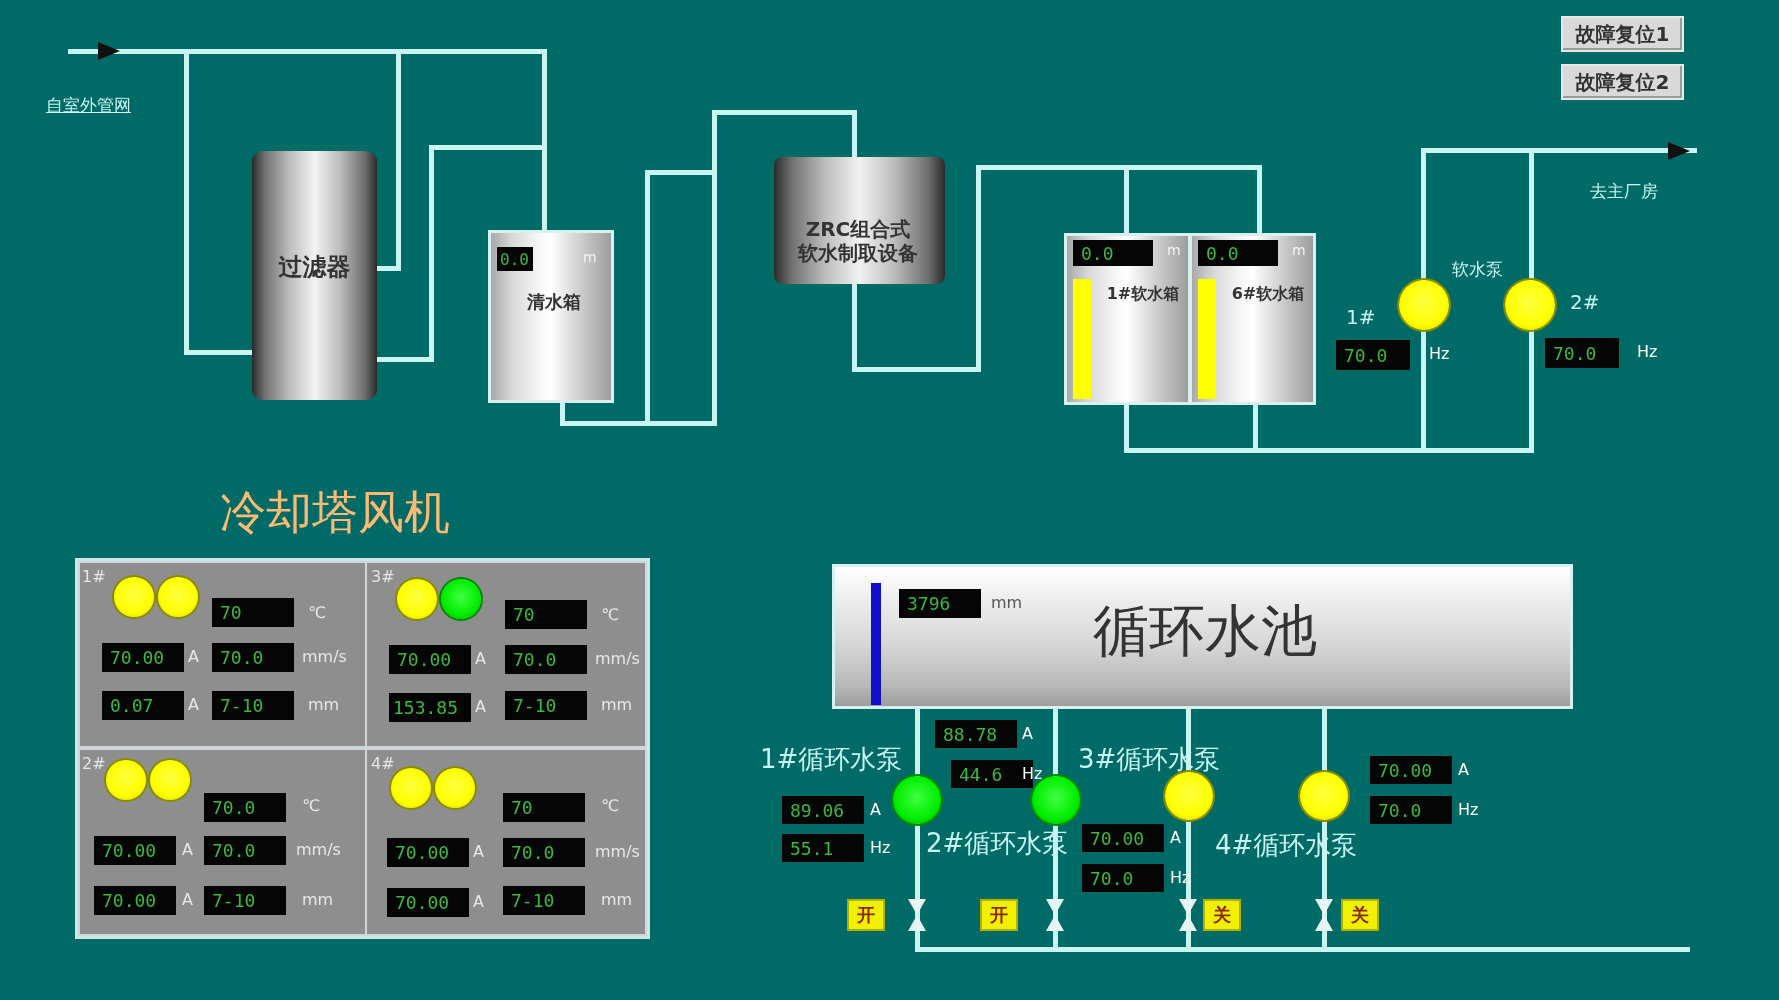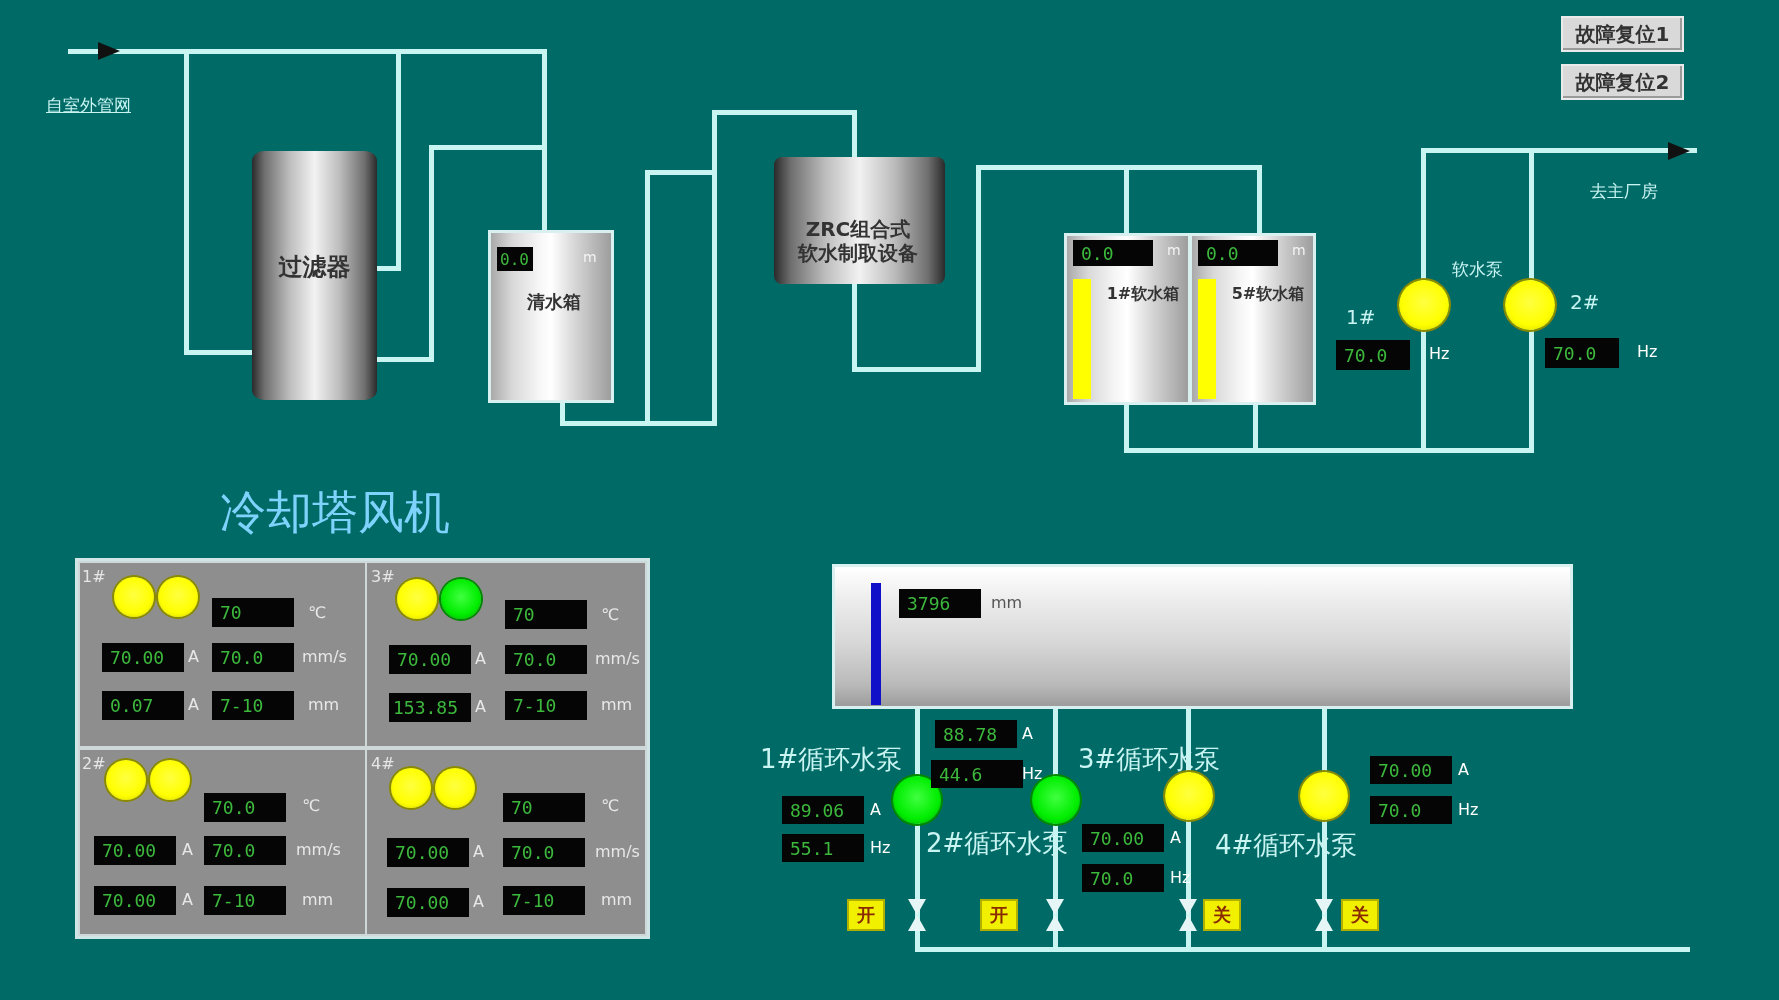--- a/index.html
+++ b/index.html
@@ -115,35 +115,35 @@
 <div class="steel-light" style="left:1064px;top:233px;width:127px;height:172px;">
   <div class="disp" style="left:6px;top:4px;width:80px;height:26px;">0.0</div>
   <div class="unit" style="left:100px;top:6px;color:#f4f4f4;font-size:14px;">m</div>
   <div class="levelbar" style="left:6px;top:43px;width:18px;height:120px;"></div>
   <div class="equip-text" style="left:30px;top:48px;width:92px;font-size:16px;">1#软水箱</div>
 </div>
 <div class="steel-light" style="left:1189px;top:233px;width:127px;height:172px;">
   <div class="disp" style="left:6px;top:4px;width:80px;height:26px;">0.0</div>
   <div class="unit" style="left:100px;top:6px;color:#f4f4f4;font-size:14px;">m</div>
   <div class="levelbar" style="left:6px;top:43px;width:18px;height:120px;"></div>
-  <div class="equip-text" style="left:30px;top:48px;width:92px;font-size:16px;">5#软水箱</div>
+  <div class="equip-text" style="left:30px;top:48px;width:92px;font-size:16px;">6#软水箱</div>
 </div>
 
 <div class="lbl" style="left:1452px;top:258px;font-size:17px;">软水泵</div>
 <div class="lamp yellow" style="left:1399px;top:280px;width:50px;height:50px;"></div>
 <div class="lbl" style="left:1346px;top:305px;font-size:20px;">1#</div>
 <div class="disp" style="left:1336px;top:340px;width:74px;height:30px;">70.0</div>
 <div class="unit" style="left:1429px;top:344px;">Hz</div>
 
 <div class="lamp yellow" style="left:1505px;top:280px;width:50px;height:50px;"></div>
 <div class="lbl" style="left:1570px;top:290px;font-size:20px;">2#</div>
 <div class="disp" style="left:1545px;top:338px;width:74px;height:30px;">70.0</div>
 <div class="unit" style="left:1637px;top:342px;">Hz</div>
 
-<div class="lbl" style="left:220px;top:482px;font-size:46px;color:#7dd3fc;">冷却塔风机</div>
+<div class="lbl" style="left:220px;top:482px;font-size:46px;color:#fdba74;">冷却塔风机</div>
 
 <div class="panel" style="left:75px;top:558px;width:575px;height:381px;">
 
   <div class="cell" style="left:0;top:0;width:289px;height:187px;">
     <div class="cell-tag" style="left:2px;top:4px;">1#</div>
     <div class="lamp yellow" style="left:34px;top:14px;width:40px;height:40px;"></div>
     <div class="lamp yellow" style="left:78px;top:14px;width:40px;height:40px;"></div>
     <div class="disp" style="left:132px;top:35px;width:82px;height:29px;">70</div>
     <div class="unit-dark" style="left:228px;top:40px;">℃</div>
     <div class="disp" style="left:22px;top:80px;width:82px;height:29px;">70.00</div>
@@ -202,41 +202,42 @@
     <div class="unit-dark" style="left:106px;top:142px;">A</div>
     <div class="disp" style="left:136px;top:136px;width:82px;height:29px;">7-10</div>
     <div class="unit-dark" style="left:234px;top:140px;">mm</div>
   </div>
 </div>
 
 <div class="steel-h" style="left:832px;top:564px;width:741px;height:145px;">
   <div class="abs" style="left:36px;top:16px;width:10px;height:122px;background:#1010c8;"></div>
   <div class="disp" style="left:64px;top:22px;width:82px;height:29px;">3796</div>
   <div class="unit" style="left:156px;top:26px;color:#555;">mm</div>
+  <div class="equip-text" style="left:190px;top:30px;width:360px;font-size:56px;font-weight:normal;color:#333;">循环水池</div>
 </div>
 
 <div>
   <div class="pipe v" style="left:915px;top:709px;height:243px;"></div>
   <div class="pipe v" style="left:1053px;top:709px;height:243px;"></div>
   <div class="pipe v" style="left:1186px;top:709px;height:243px;"></div>
   <div class="pipe v" style="left:1322px;top:709px;height:243px;"></div>
   <div class="pipe h" style="left:915px;top:947px;width:775px;"></div>
 </div>
 
 <div class="lbl" style="left:760px;top:742px;font-size:26px;">1#循环水泵</div>
 <div class="lamp green" style="left:893px;top:776px;width:48px;height:48px;"></div>
 <div class="disp" style="left:782px;top:796px;width:82px;height:28px;">89.06</div>
 <div class="unit" style="left:870px;top:800px;">A</div>
 <div class="disp" style="left:782px;top:834px;width:82px;height:28px;">55.1</div>
 <div class="unit" style="left:870px;top:838px;">Hz</div>
 <div class="valve-btn" style="left:847px;top:899px;width:38px;height:32px;">开</div>
 
 <div class="disp" style="left:935px;top:720px;width:82px;height:28px;">88.78</div>
 <div class="unit" style="left:1022px;top:724px;">A</div>
-<div class="disp" style="left:931px;top:760px;width:92px;height:28px;">44.6</div>
+<div class="disp" style="left:951px;top:760px;width:82px;height:28px;">44.6</div>
 <div class="unit" style="left:1022px;top:764px;">Hz</div>
 <div class="lamp green" style="left:1032px;top:776px;width:48px;height:48px;"></div>
 <div class="lbl" style="left:926px;top:826px;font-size:26px;">2#循环水泵</div>
 <div class="valve-btn" style="left:980px;top:899px;width:38px;height:32px;">开</div>
 
 <div class="lbl" style="left:1078px;top:742px;font-size:26px;">3#循环水泵</div>
 <div class="lamp yellow" style="left:1165px;top:772px;width:48px;height:48px;"></div>
 <div class="disp" style="left:1082px;top:824px;width:82px;height:28px;">70.00</div>
 <div class="unit" style="left:1170px;top:828px;">A</div>
 <div class="disp" style="left:1082px;top:864px;width:82px;height:28px;">70.0</div>

